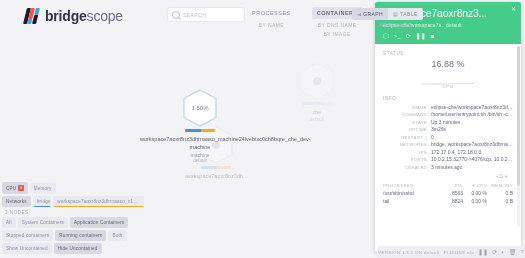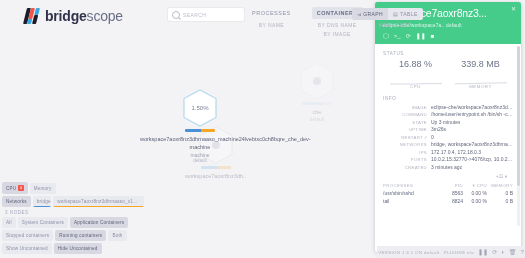--- a/index.html
+++ b/index.html
@@ -278,29 +278,20 @@
     <div class="metrics">
       <div class="metric">
         <div class="val">16.88 %</div>
         <div class="spark">
           <svg width="52" height="12" viewBox="0 0 52 12">
             <polyline points="0,11 12,11 24,11 36,10.6 52,10.6" fill="none" stroke="#cfd2dd" stroke-width="0.8"></polyline>
           </svg>
         </div>
         <div class="lbl">CPU</div>
       </div>
-      <div class="metric">
-        <div class="val">339.8 MB</div>
-        <div class="spark">
-          <svg width="52" height="12" viewBox="0 0 52 12">
-            <polyline points="0,10.8 14,10.6 28,10.2 40,10 52,9.8" fill="none" stroke="#cfd2dd" stroke-width="0.8"></polyline>
-          </svg>
-        </div>
-        <div class="lbl">MEMORY</div>
-      </div>
     </div>
 
     <div class="sec-title">INFO</div>
     <div class="info">
       <div class="irow">
         <div class="ik">IMAGE</div>
         <div class="iv">eclipse-che/workspace7aoxr8nz3dh...</div>
       </div>
       <div class="irow">
         <div class="ik">COMMAND</div>

